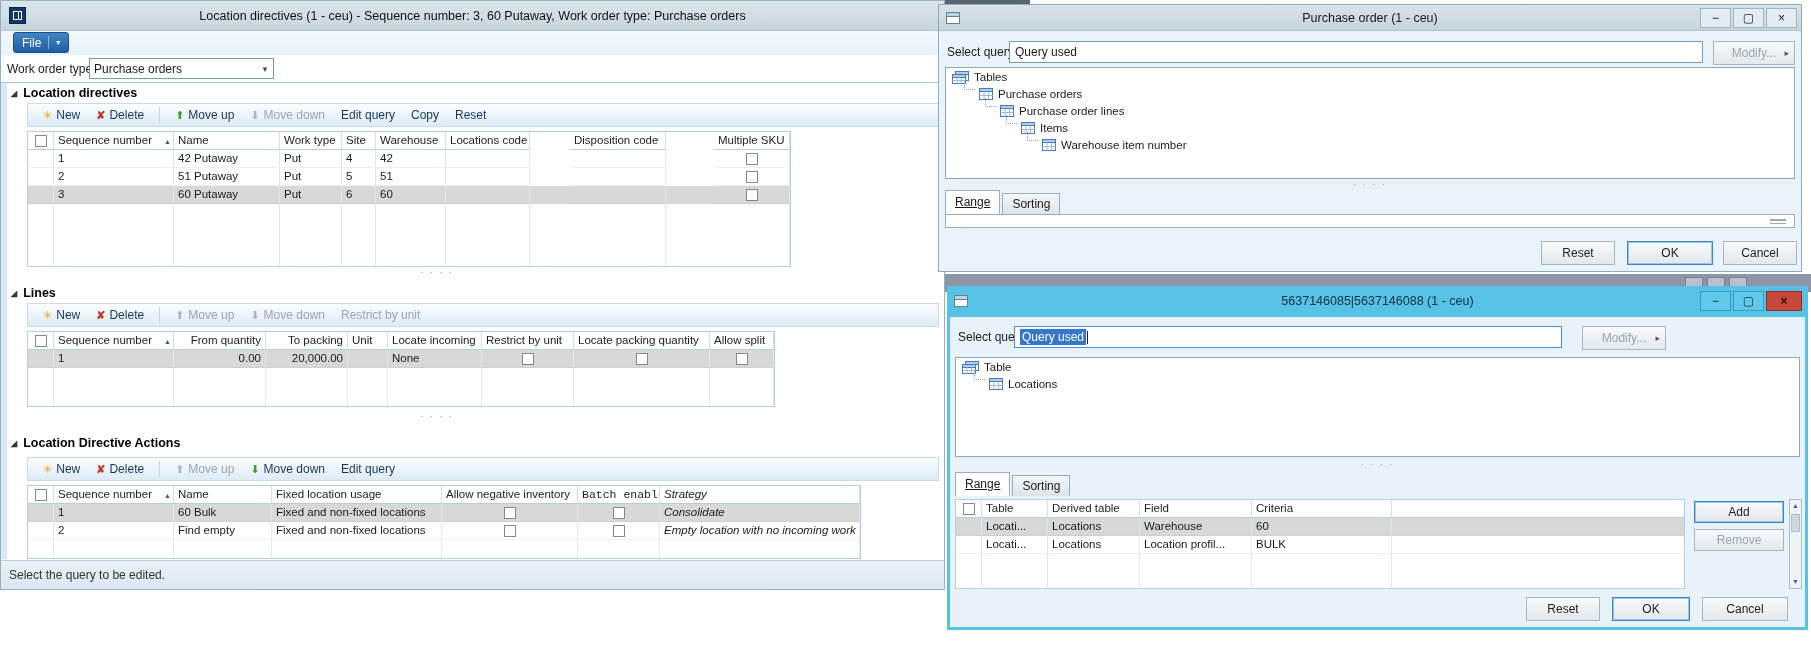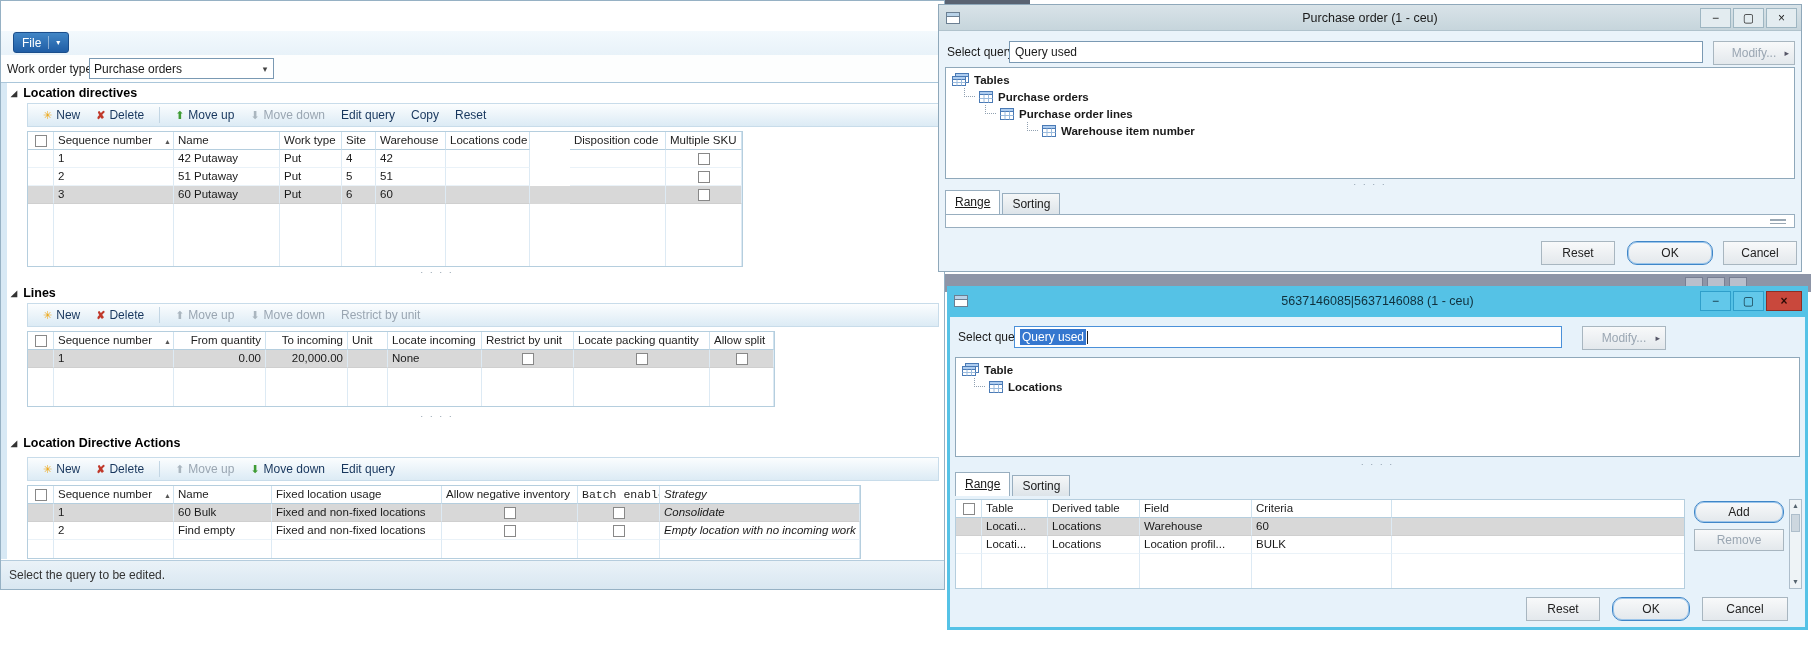--- a/index.html
+++ b/index.html
@@ -46,21 +46,21 @@
   .grow.fill .cell{border-bottom:none;height:100%;}
   .ccb{display:flex;align-items:center;justify-content:center;}
   .cbx{width:12px;height:12px;border:1px solid #888;background:#fff;display:inline-block;}
   .num{text-align:right;}
   .sort{font-size:7px;color:#555;margin-left:12px;}
 
   .grid1 .grow>:nth-child(1){width:26px;}  .grid1 .grow>:nth-child(2){width:120px;}
   .grid1 .grow>:nth-child(3){width:106px;} .grid1 .grow>:nth-child(4){width:62px;}
   .grid1 .grow>:nth-child(5){width:34px;}  .grid1 .grow>:nth-child(6){width:70px;}
   .grid1 .grow>:nth-child(7){width:84px;}  .grid1 .grow>:nth-child(8){width:96px;margin-left:40px;}
-  .grid1 .grow>:nth-child(9){width:76px;}
+  .grid1 .grow>:nth-child(9){width:76px;margin-left:48px;}
 
   .grid2 .grow>:nth-child(1){width:26px;}  .grid2 .grow>:nth-child(2){width:120px;}
   .grid2 .grow>:nth-child(3){width:92px;}  .grid2 .grow>:nth-child(4){width:82px;}
   .grid2 .grow>:nth-child(5){width:40px;}  .grid2 .grow>:nth-child(6){width:94px;}
   .grid2 .grow>:nth-child(7){width:92px;}  .grid2 .grow>:nth-child(8){width:136px;}
   .grid2 .grow>:nth-child(9){width:64px;}
 
   .grid3 .grow>:nth-child(1){width:26px;}  .grid3 .grow>:nth-child(2){width:120px;}
   .grid3 .grow>:nth-child(3){width:98px;}  .grid3 .grow>:nth-child(4){width:170px;}
   .grid3 .grow>:nth-child(5){width:136px;} .grid3 .grow>:nth-child(6){width:82px;font-family:Liberation Mono, monospace;}
@@ -83,25 +83,25 @@
   .dlg1{position:absolute;left:938px;top:4px;width:864px;height:268px;background:#eaf3fa;border:1px solid #8fa8ba;}
   .dlg-titlebar{position:absolute;left:0;top:0;right:0;height:26px;background:linear-gradient(#d9e3e8,#c6d5dc);border-bottom:1px solid #b0c2cc;}
   .dlg-titlebar .t{position:absolute;left:0;right:0;text-align:center;line-height:26px;font-size:12.5px;}
   .win-icon{position:absolute;left:7px;top:7px;width:14px;height:12px;border:1px solid #6b7f92;background:#fff;}
   .win-icon:before{content:"";position:absolute;left:0;top:0;right:0;height:3px;background:#b8d2e8;border-bottom:1px solid #6b7f92;}
   .winbtns{position:absolute;right:4px;top:3px;display:flex;gap:2px;}
   .wbtn{width:31px;height:20px;border:1px solid #9eb6c2;background:#e3ecf0;text-align:center;line-height:18px;font-size:12px;color:#222;}
   .selrow-lbl{position:absolute;font-size:12px;}
   .textfield{position:absolute;height:22px;background:#fff;border:1px solid #7a99b3;line-height:20px;padding-left:5px;overflow:hidden;white-space:nowrap;}
   .btn{position:absolute;height:24px;background:linear-gradient(#f8f9fa,#e3e8ec);border:1px solid #a8b6c0;text-align:center;line-height:22px;font-size:12px;color:#222;}
-  .btn.focused{border-color:#3f86c8;box-shadow:inset 0 0 0 1px #9cc5ea;border-radius:10px;}
+  .btn.focused{border-color:#3f86c8;box-shadow:inset 0 0 0 1px #9cc5ea;}
   .btn.disabled{color:#9aa6b2;}
   .modify .marr{position:absolute;right:5px;top:0;font-size:9px;color:#556;}
   .treepanel{position:absolute;background:#fff;border:1px solid #8fa8ba;padding-top:3px;}
-  .tree-item{display:flex;align-items:center;height:17px;font-size:11.5px;font-weight:bold;}
+  .tree-item{display:flex;align-items:flex-start;height:17px;font-size:11.5px;}
   .conn{width:11px;height:9px;border-left:1px dotted #90a0b0;border-bottom:1px dotted #90a0b0;margin:-7px 4px 2px 0;}
   .ticon{margin-right:5px;flex:none;}
   .tabbar{position:absolute;display:flex;align-items:flex-end;height:24px;}
   .tab{height:21px;line-height:20px;padding:0 9px;border:1px solid #98aebf;border-bottom:none;background:linear-gradient(#f5f7f8,#dde4e9);margin-right:2px;font-size:12px;}
   .tab.active{background:#fff;height:24px;line-height:23px;z-index:2;text-decoration:underline;}
   .rangestrip{position:absolute;height:14px;background:#fff;border:1px solid #98aebf;}
   .rangestrip .handle{position:absolute;right:8px;top:4px;width:16px;height:5px;border-top:2px solid #9aa8b4;border-bottom:1px solid #9aa8b4;}
 
   .dlg2{position:absolute;left:947px;top:286px;width:861px;height:344px;background:#e7f2fa;border:3px solid #55c2e6;}
   .dlg2-titlebar{position:absolute;left:-3px;top:-3px;right:-3px;height:31px;background:#55c2e6;}
@@ -123,20 +123,26 @@
 <div class="page">
 
   <div class="bg-dark"></div>
   <div class="bg-strip">
     <span class="mk" style="left:740px"></span>
     <span class="mk" style="left:762px"></span>
     <span class="mk" style="left:784px"></span>
   </div>
 
   <div class="main-window">
+    <div class="mw-titlebar">
+      <span class="app-icon">
+          <i></i>
+        </span>
+      <span class="tb-title">Location directives (1 - ceu) - Sequence number: 3, 60 Putaway, Work order type: Purchase orders</span>
+    </div>
     <div class="mw-menubar">
       <div class="filebtn">
         <span>File</span>
         <span class="sep"></span>
         <span class="arr">▾</span>
       </div>
     </div>
     <div class="mw-wot">
       <span class="lbl">Work order type:</span>
       <div class="combo">
@@ -271,21 +277,21 @@
           <span>Restrict by unit</span>
         </div>
     </div>
     <div class="grid grid2" style="left:26px;top:330px">
       <div class="grow ghead">
         <div class="cell ccb">
             <span class="cbx"></span>
           </div>
         <div class="cell"><span>Sequence number</span><span class="sort">▲</span></div>
         <div class="cell num">From quantity</div>
-        <div class="cell num">To incoming</div>
+        <div class="cell num">To packing</div>
         <div class="cell">Unit</div>
         <div class="cell">Locate incoming</div>
         <div class="cell">Restrict by unit</div>
         <div class="cell">Locate packing quantity</div>
         <div class="cell">Allow split</div>
       </div>
       <div class="grow sel">
         <div class="cell ccb"></div>
         <div class="cell">1</div>
         <div class="cell num">0.00</div>
@@ -442,20 +448,31 @@
         <span class="conn"></span>
         <svg class="ticon" width="14" height="12">
             <rect x="0.5" y="0.5" width="13" height="11" fill="#fff" stroke="#4a7ab5"></rect>
             <rect x="0.5" y="0.5" width="13" height="3" fill="#aecdf0" stroke="#4a7ab5"></rect>
             <line x1="5" y1="3.5" x2="5" y2="11.5" stroke="#9bbbdd"></line>
             <line x1="9.5" y1="3.5" x2="9.5" y2="11.5" stroke="#9bbbdd"></line>
             <line x1="0.5" y1="7.5" x2="13.5" y2="7.5" stroke="#9bbbdd"></line>
           </svg>
         <span>Purchase order lines</span>
       </div>
+      <div class="tree-item" style="padding-left:60px">
+        <span class="conn"></span>
+        <svg class="ticon" width="14" height="12">
+            <rect x="0.5" y="0.5" width="13" height="11" fill="#fff" stroke="#4a7ab5"></rect>
+            <rect x="0.5" y="0.5" width="13" height="3" fill="#aecdf0" stroke="#4a7ab5"></rect>
+            <line x1="5" y1="3.5" x2="5" y2="11.5" stroke="#9bbbdd"></line>
+            <line x1="9.5" y1="3.5" x2="9.5" y2="11.5" stroke="#9bbbdd"></line>
+            <line x1="0.5" y1="7.5" x2="13.5" y2="7.5" stroke="#9bbbdd"></line>
+          </svg>
+        <span>Items</span>
+      </div>
       <div class="tree-item" style="padding-left:81px">
         <span class="conn"></span>
         <svg class="ticon" width="14" height="12">
             <rect x="0.5" y="0.5" width="13" height="11" fill="#fff" stroke="#4a7ab5"></rect>
             <rect x="0.5" y="0.5" width="13" height="3" fill="#aecdf0" stroke="#4a7ab5"></rect>
             <line x1="5" y1="3.5" x2="5" y2="11.5" stroke="#9bbbdd"></line>
             <line x1="9.5" y1="3.5" x2="9.5" y2="11.5" stroke="#9bbbdd"></line>
             <line x1="0.5" y1="7.5" x2="13.5" y2="7.5" stroke="#9bbbdd"></line>
           </svg>
         <span>Warehouse item number</span>

